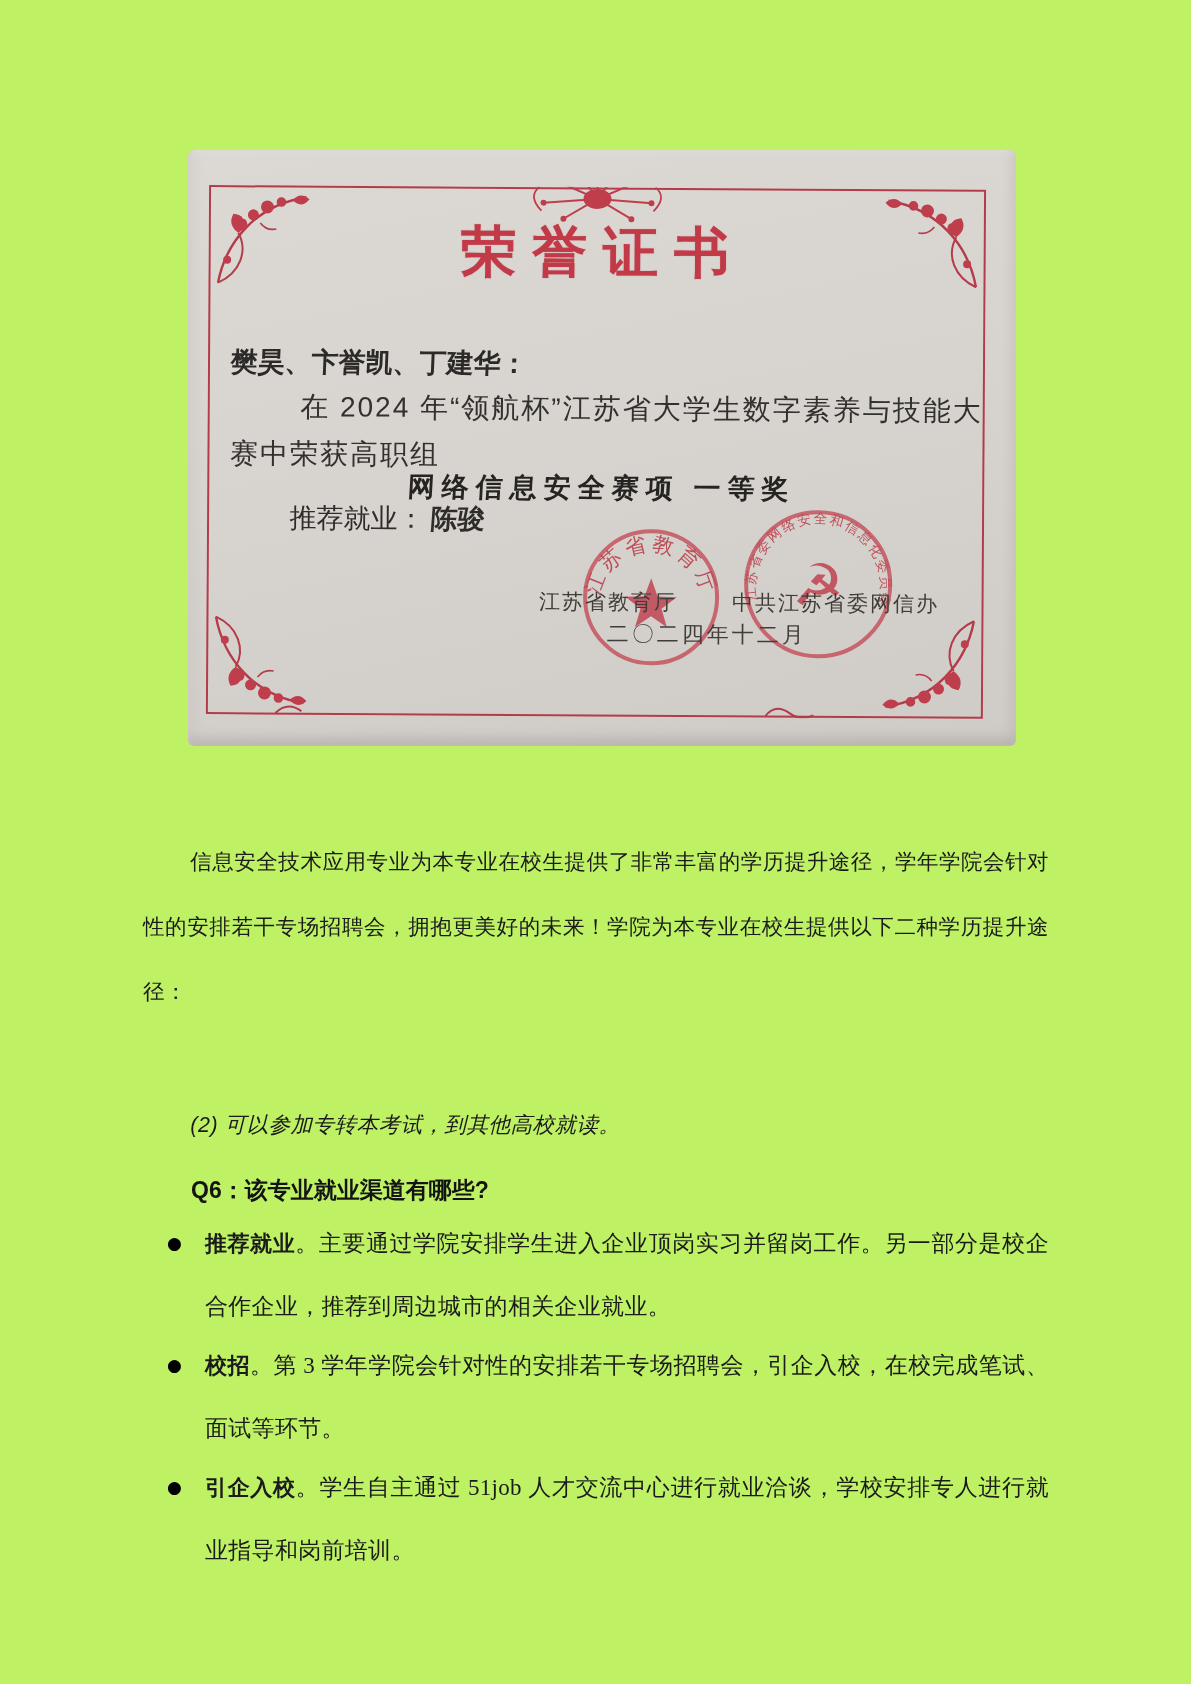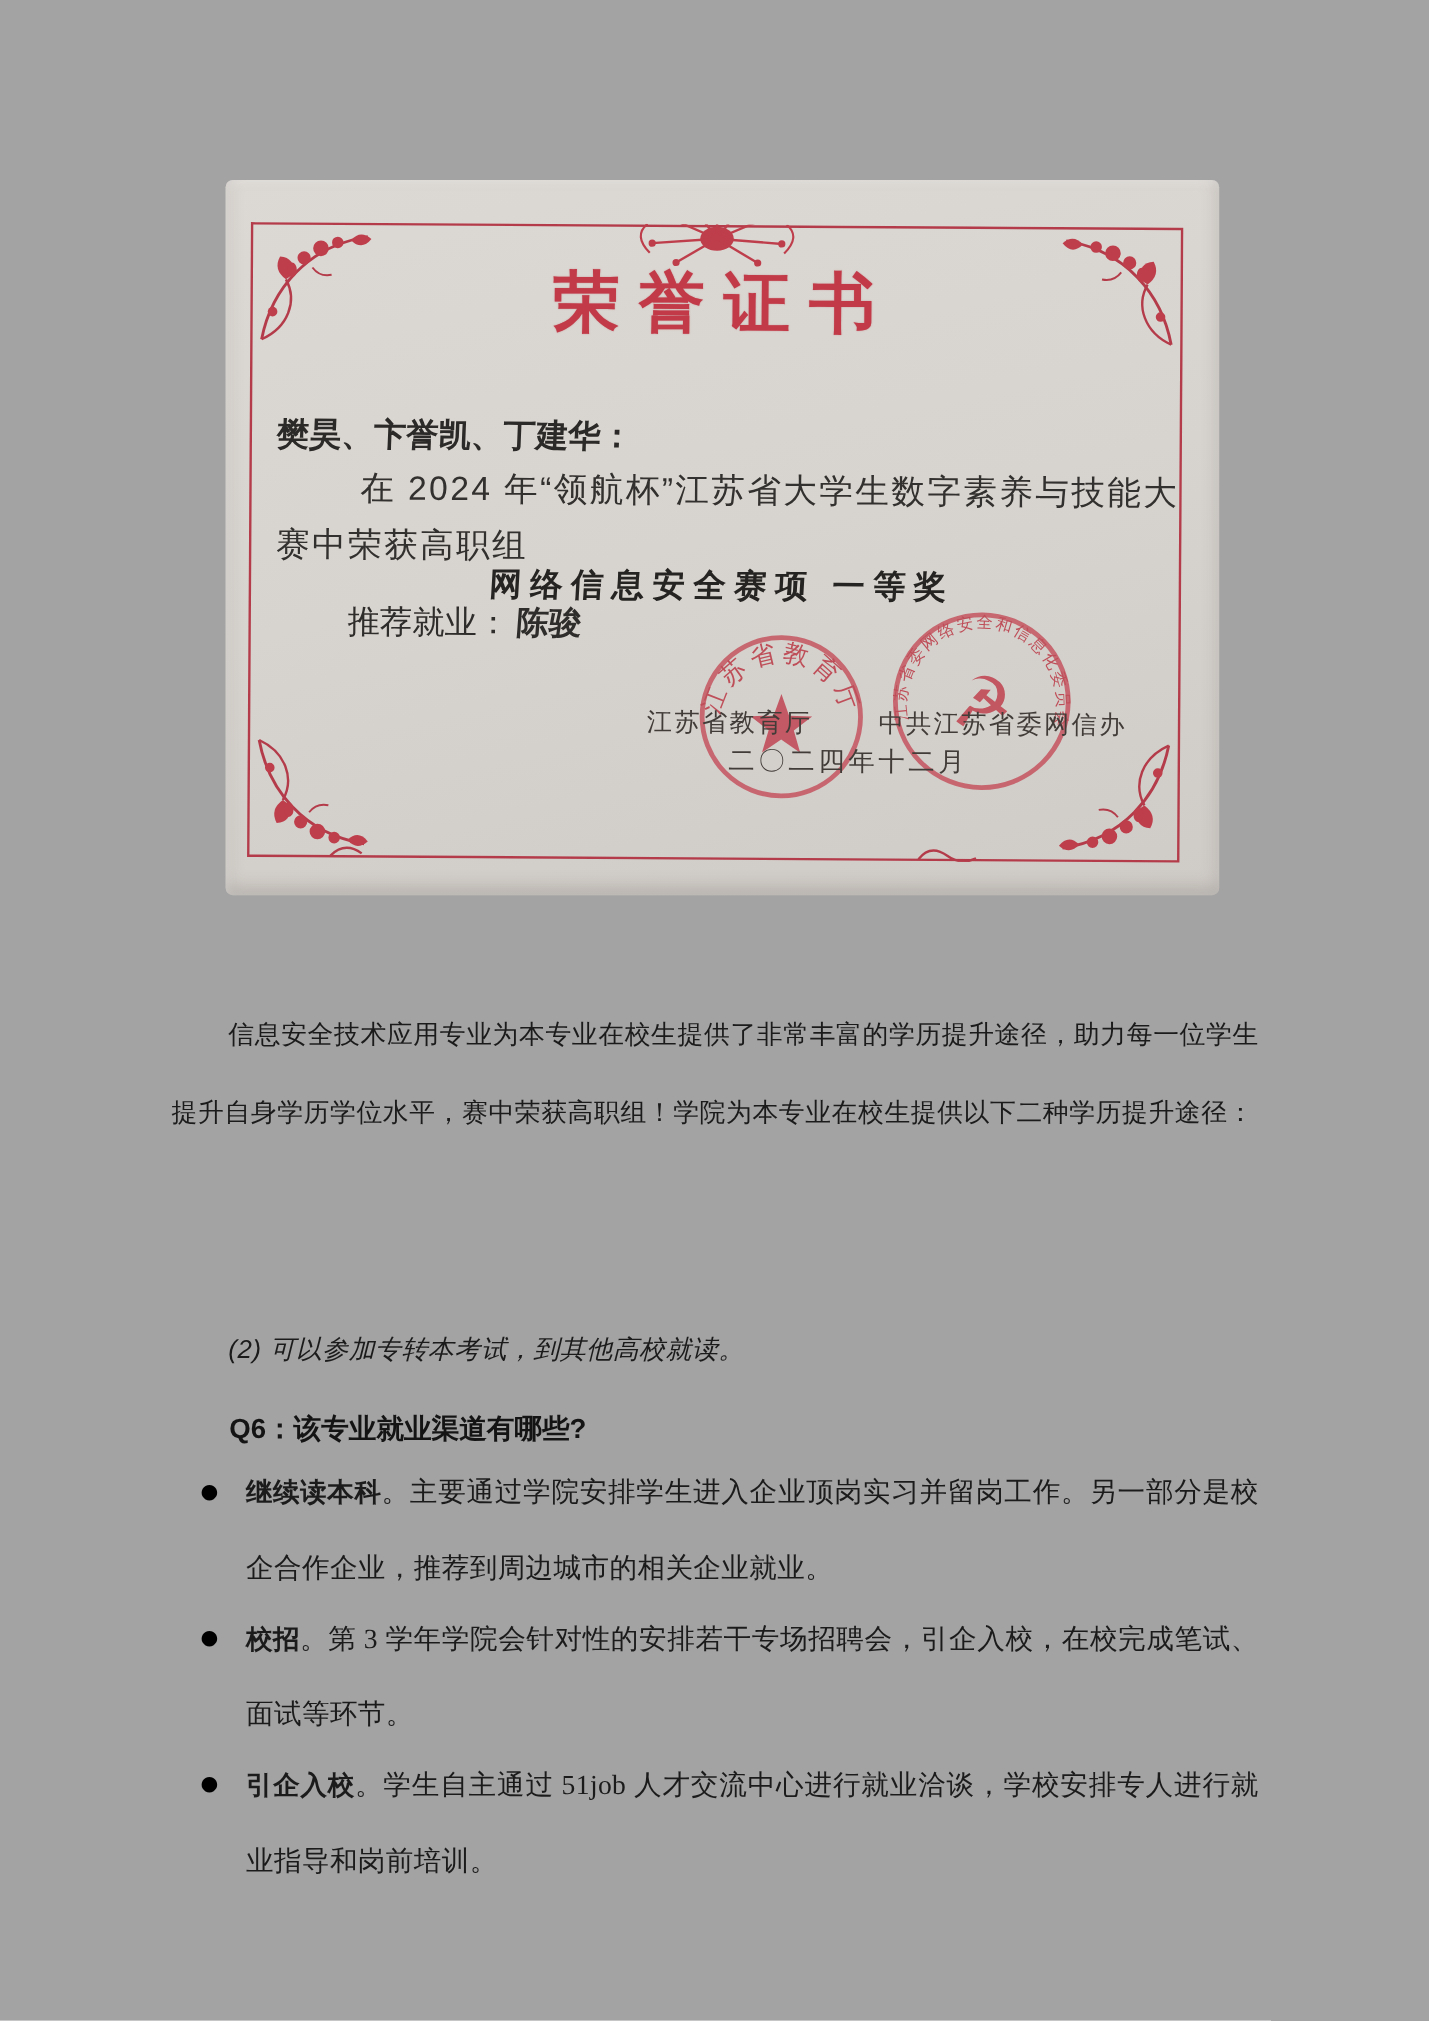--- a/index.html
+++ b/index.html
@@ -1,16 +1,16 @@
 <!DOCTYPE html>
 <html><head>
 <meta charset="utf-8">
 <style>
   html,body{margin:0;padding:0;background:#ffffff;}
-  .page{position:relative;width:1191px;height:1684px;background:#a3a3a3;overflow:hidden;
+  .page{position:relative;width:1191px;height:1684px;background:#bef264;overflow:hidden;
         font-family:"Liberation Sans","DejaVu Sans",sans-serif;}
 
   
   .photo{position:absolute;left:188px;top:150px;width:828px;height:596px;
          background:linear-gradient(168deg,#dcd8d3 0%,#d7d3ce 50%,#cfcbc6 100%);
          border-radius:6px;box-shadow:inset 0 -6px 14px rgba(90,85,80,.25), inset 2px 2px 8px rgba(255,255,255,.4);}
   .cert{position:absolute;inset:0;transform:rotate(.35deg);}
   .frame-svg{position:absolute;left:19px;top:37px;width:778px;height:530px;}
 
   .cert-title{position:absolute;left:0;top:66px;width:100%;text-align:center;
@@ -141,31 +141,31 @@
         <text x="79" y="100" font-size="58" fill="#bf3e4c" opacity=".9" text-anchor="middle" font-family="DejaVu Sans, sans-serif">☭</text>
       </svg>
 
       <div class="cert-issuer-left">江苏省教育厅</div>
       <div class="cert-issuer-right">中共江苏省委网信办</div>
       <div class="cert-date">二〇二四年十二月</div>
     </div>
   </div>
 
 
-  <div class="qa-para q5-p1">信息安全技术应用专业为本专业在校生提供了非常丰富的学历提升途径，助力每一位学生提升自身学历学位水平，赛中荣获高职组！学院为本专业在校生提供以下二种学历提升途径：</div>
+  <div class="qa-para q5-p1">信息安全技术应用专业为本专业在校生提供了非常丰富的学历提升途径，学年学院会针对性的安排若干专场招聘会，拥抱更美好的未来！学院为本专业在校生提供以下二种学历提升途径：</div>
 
 
   <div class="qa-para q5-p3">(2) 可以参加专转本考试，到其他高校就读。</div>
 
   <div class="qa-heading q6-heading">Q6：该专业就业渠道有哪些?</div>
 
   <ul class="bullets">
     <li>
       <span class="bullet-dot">●</span>
-      <span class="bullet-label">继续读本科</span><span>。主要通过学院安排学生进入企业顶岗实习并留岗工作。另一部分是校企合作企业，推荐到周边城市的相关企业就业。</span>
+      <span class="bullet-label">推荐就业</span><span>。主要通过学院安排学生进入企业顶岗实习并留岗工作。另一部分是校企合作企业，推荐到周边城市的相关企业就业。</span>
     </li>
     <li>
       <span class="bullet-dot">●</span>
       <span class="bullet-label">校招</span><span>。第 3 学年学院会针对性的安排若干专场招聘会，引企入校，在校完成笔试、面试等环节。</span>
     </li>
     <li>
       <span class="bullet-dot">●</span>
       <span class="bullet-label">引企入校</span><span>。学生自主通过 51job 人才交流中心进行就业洽谈，学校安排专人进行就业指导和岗前培训。</span>
     </li>
   </ul>

